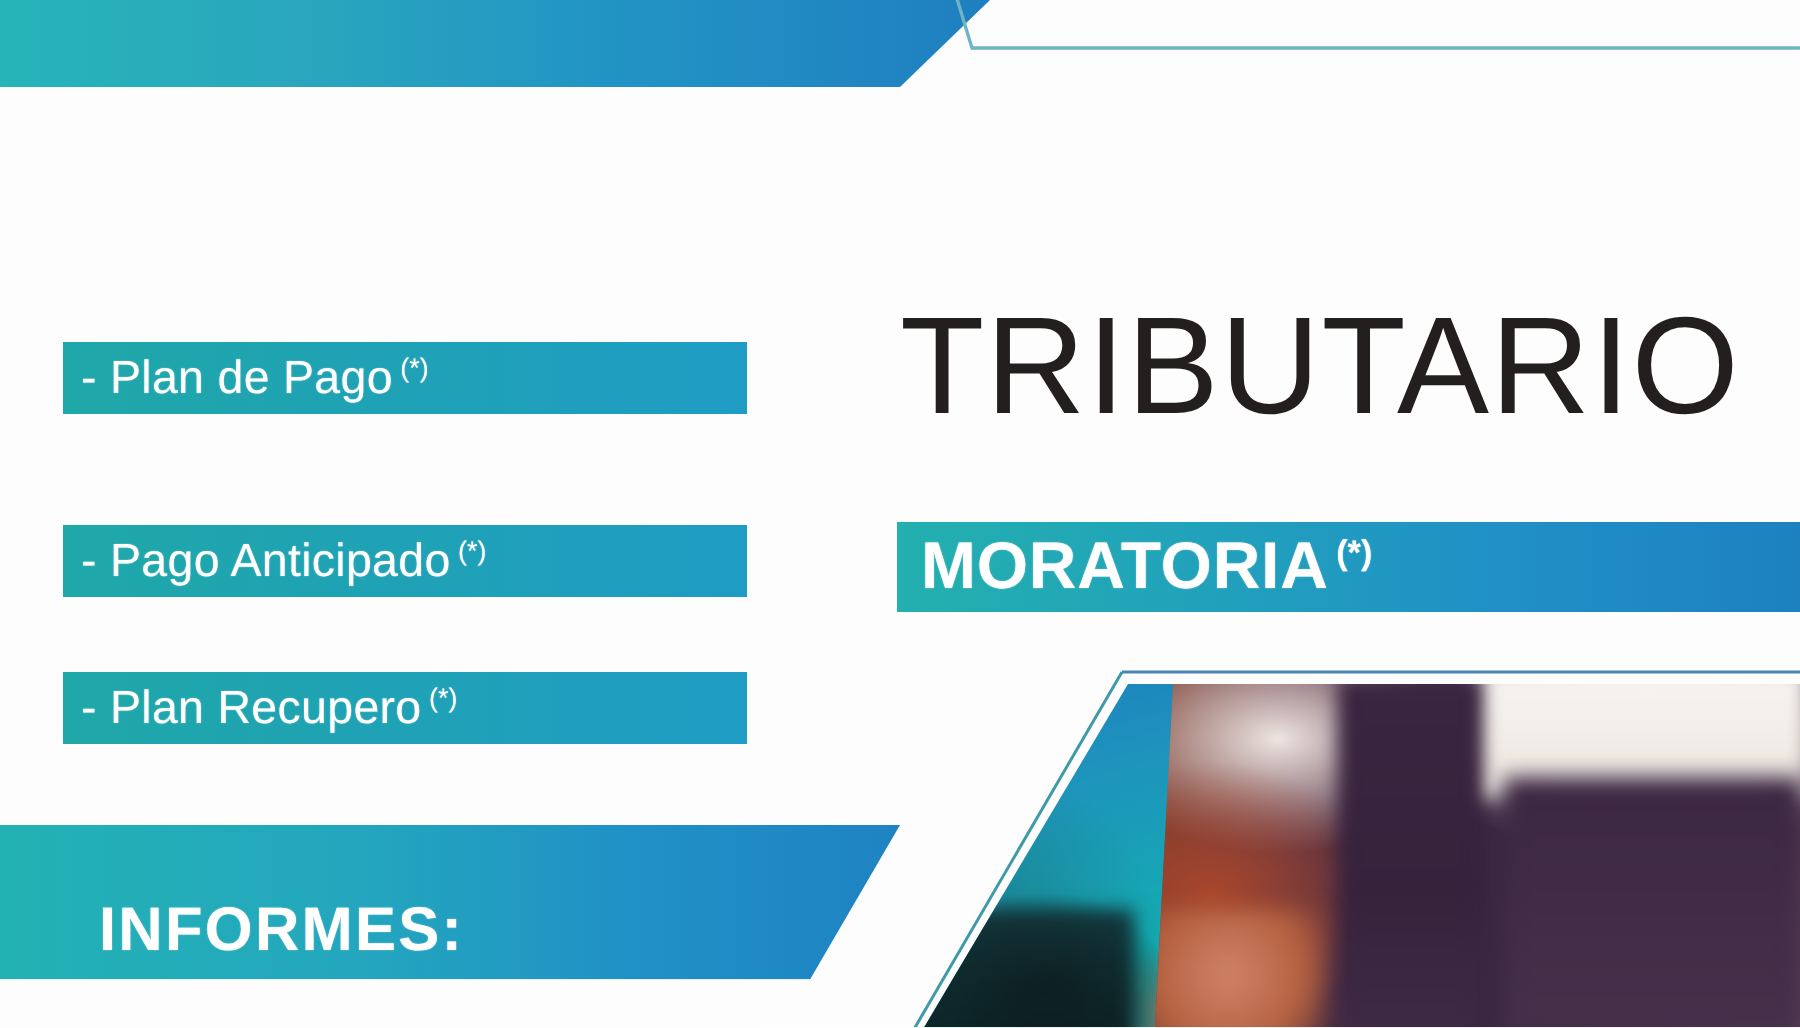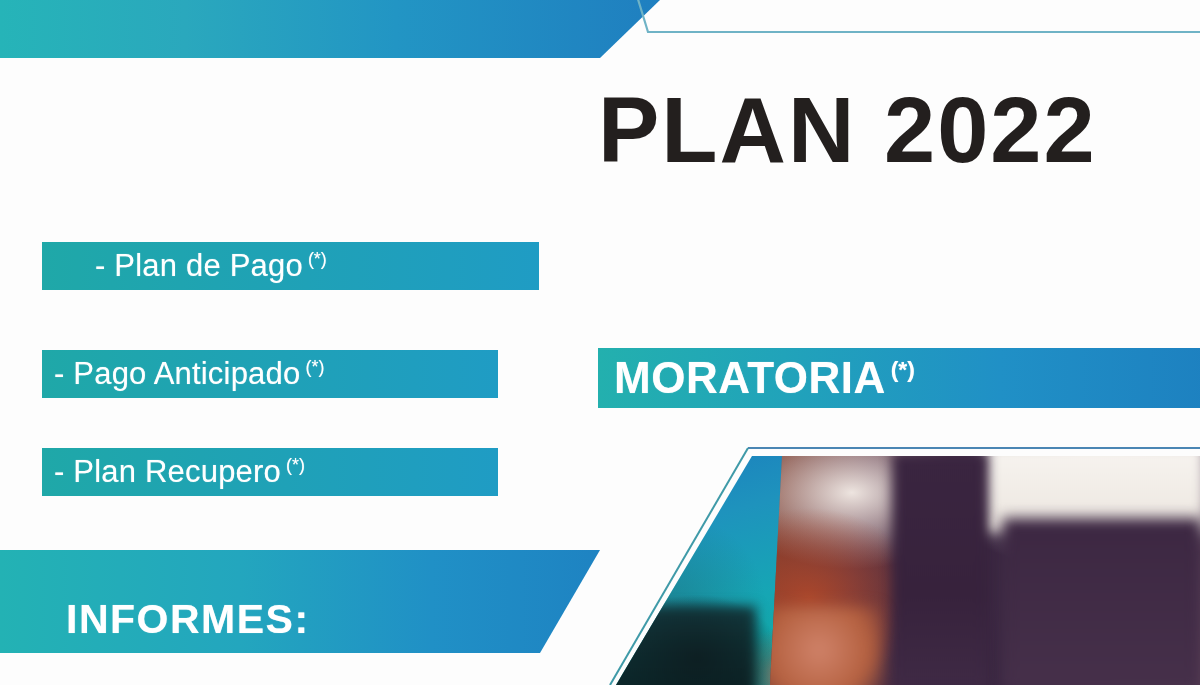--- a/index.html
+++ b/index.html
@@ -43,21 +43,21 @@
   
   .list-bar {
     position: absolute;
     left: 42px;
     width: 456px;
     height: 48px;
     background: linear-gradient(90deg, #1fa8a8 0%, #1fa3b2 35%, #1f9cc4 100%);
     display: flex;
     align-items: center;
   }
-  .list-bar-1 { top: 242px; padding-left: 41px; }
+  .list-bar-1 { top: 228px; }
   .list-bar-2 { top: 350px; }
   .list-bar-3 { top: 448px; }
   .list-bar .bar-text {
     color: #ffffff;
     font-size: 31px;
     font-weight: 400;
     letter-spacing: 0.2px;
     padding-left: 12px;
     white-space: nowrap;
     text-shadow: 0 0 1px rgba(255,255,255,.55);
@@ -239,21 +239,21 @@
 <body>
 
 <div class="poster">
 
   <div class="top-banner"></div>
 
   <svg class="top-outline" viewBox="0 0 600 46" preserveAspectRatio="none">
     <polyline points="37,-4 48,32 600,32" fill="none" stroke="#6fb3c6" stroke-width="2.2"></polyline>
   </svg>
 
-  <div class="title-plan">PLAN 2022</div>
+  <div class="title-tributario">TRIBUTARIO</div>
 
   <div class="moratoria-bar">
     <div class="moratoria-text"><span>MORATORIA</span><span class="sup">(*)</span></div>
   </div>
 
   <div class="list-bar list-bar-1">
     <div class="bar-text"><span>- Plan de Pago</span><span class="sup">(*)</span></div>
   </div>
 
   <div class="list-bar list-bar-3">

